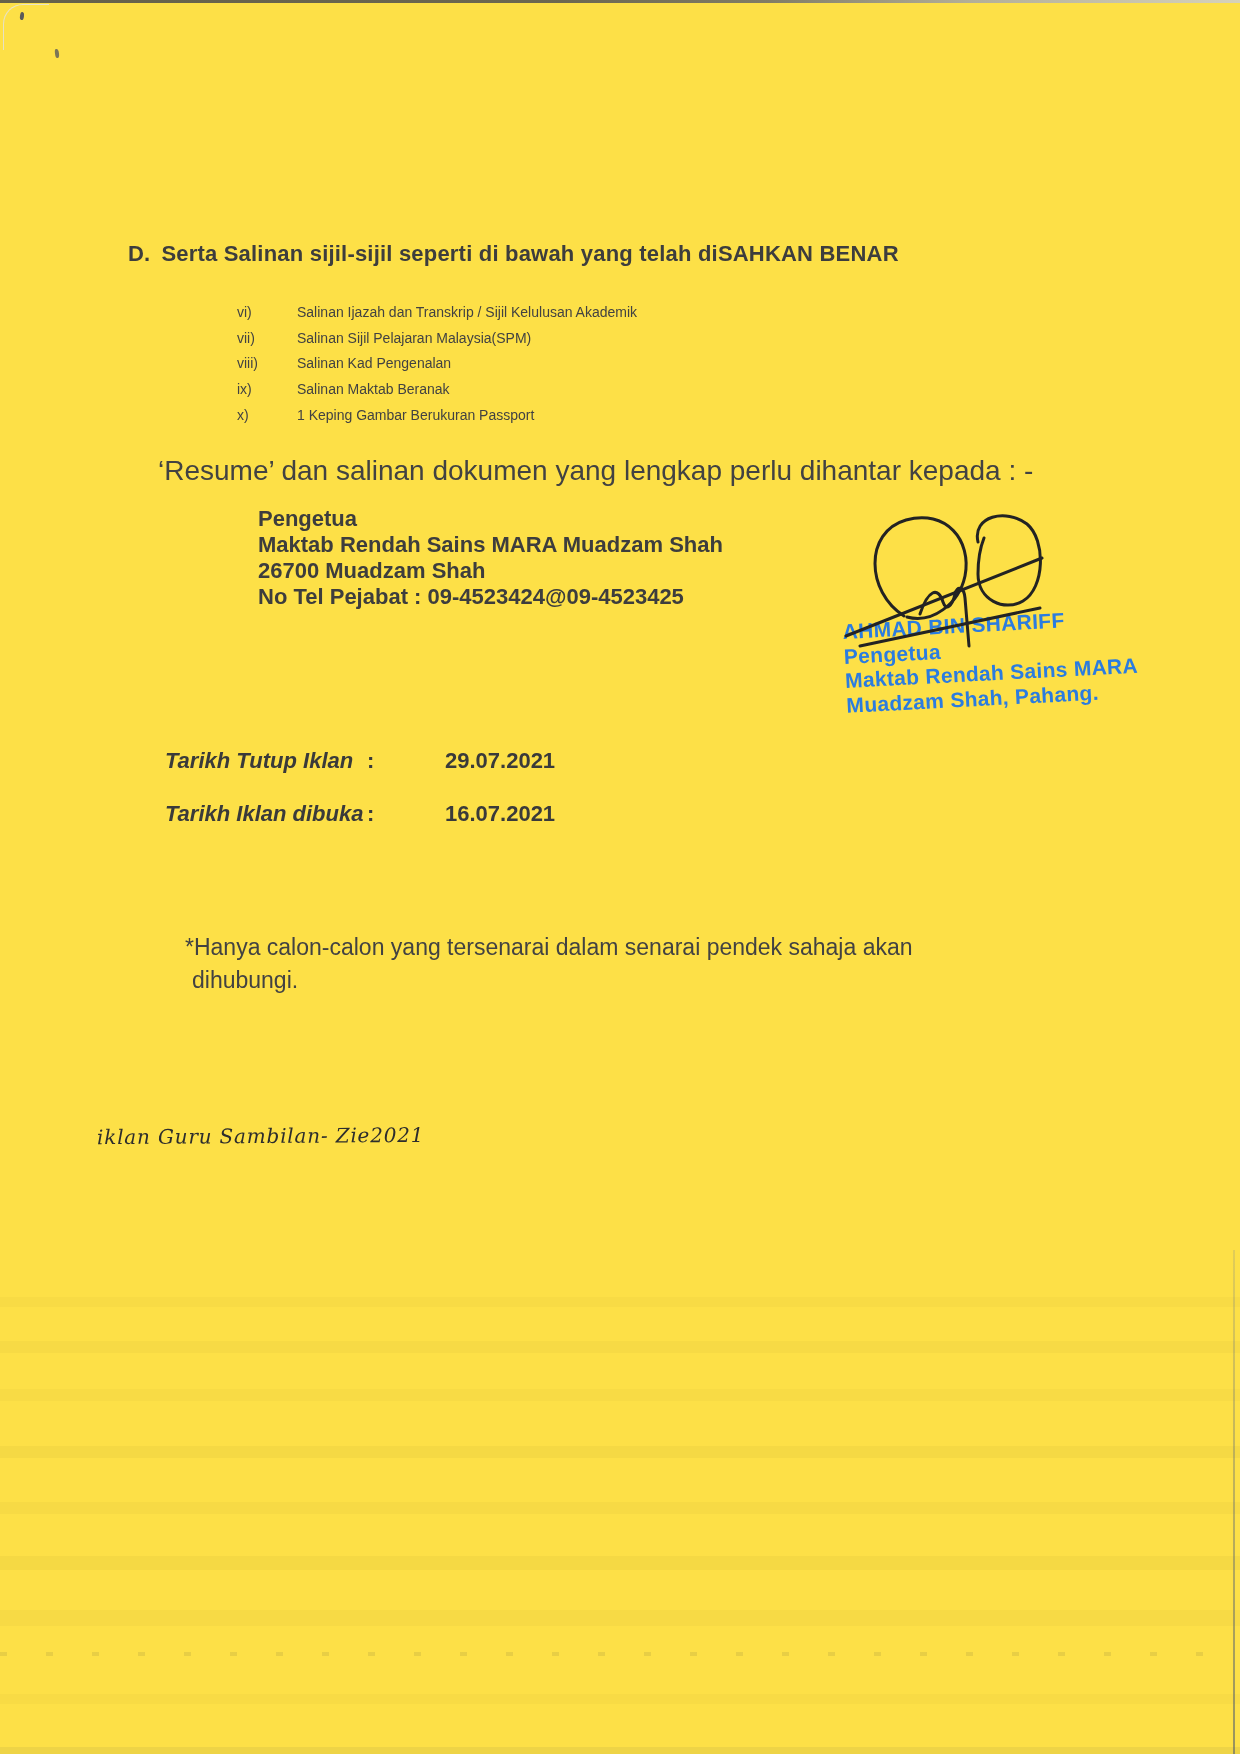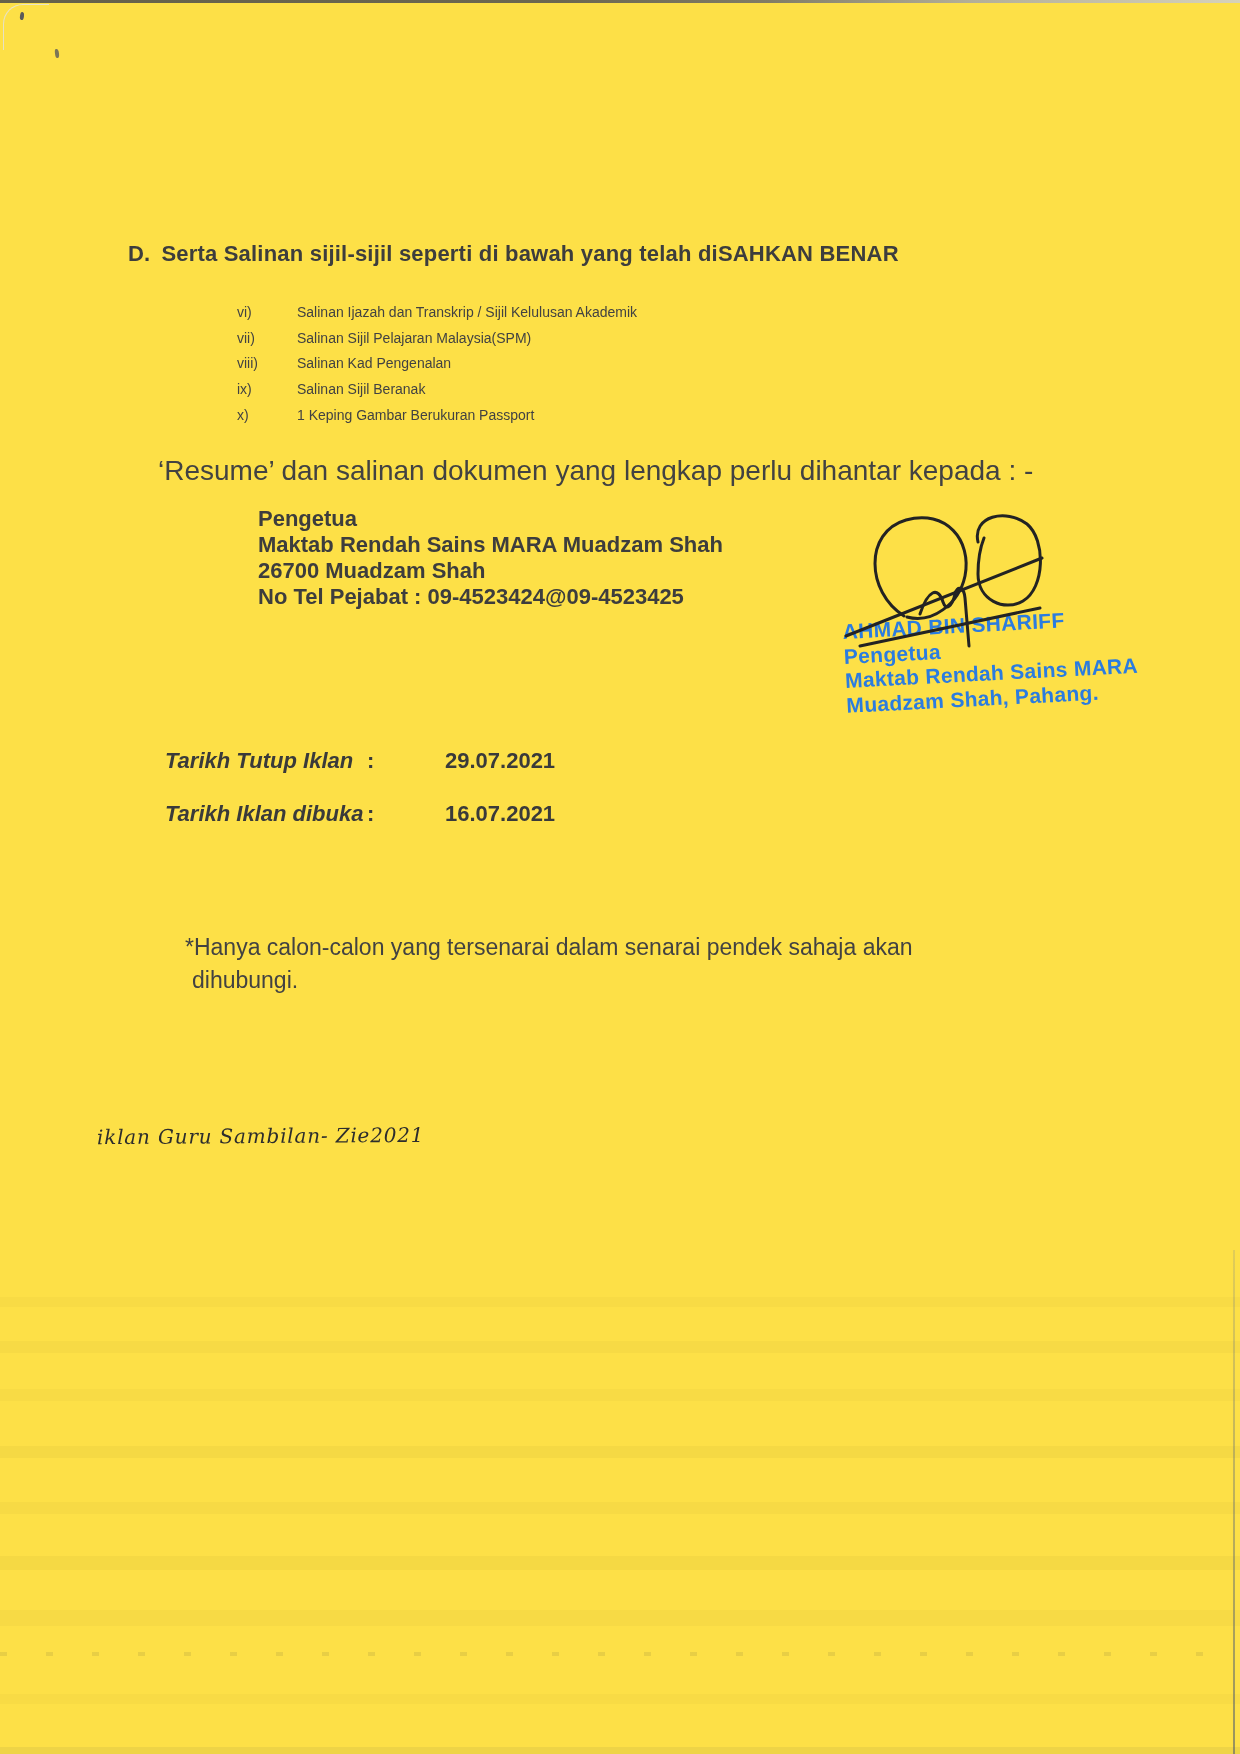--- a/index.html
+++ b/index.html
@@ -117,21 +117,21 @@
     <div class="crow">
       <span class="cnum">vii)</span>
       <span class="ctxt">Salinan Sijil Pelajaran Malaysia(SPM)</span>
     </div>
     <div class="crow">
       <span class="cnum">viii)</span>
       <span class="ctxt">Salinan Kad Pengenalan</span>
     </div>
     <div class="crow">
       <span class="cnum">ix)</span>
-      <span class="ctxt">Salinan Sijil Beranak</span>
+      <span class="ctxt">Salinan Maktab Beranak</span>
     </div>
     <div class="crow">
       <span class="cnum">x)</span>
       <span class="ctxt">1 Keping Gambar Berukuran Passport</span>
     </div>
   </div>
 
   <div class="resume-line">‘Resume’ dan salinan dokumen yang lengkap perlu dihantar kepada : -</div>
 
   <div class="address">

